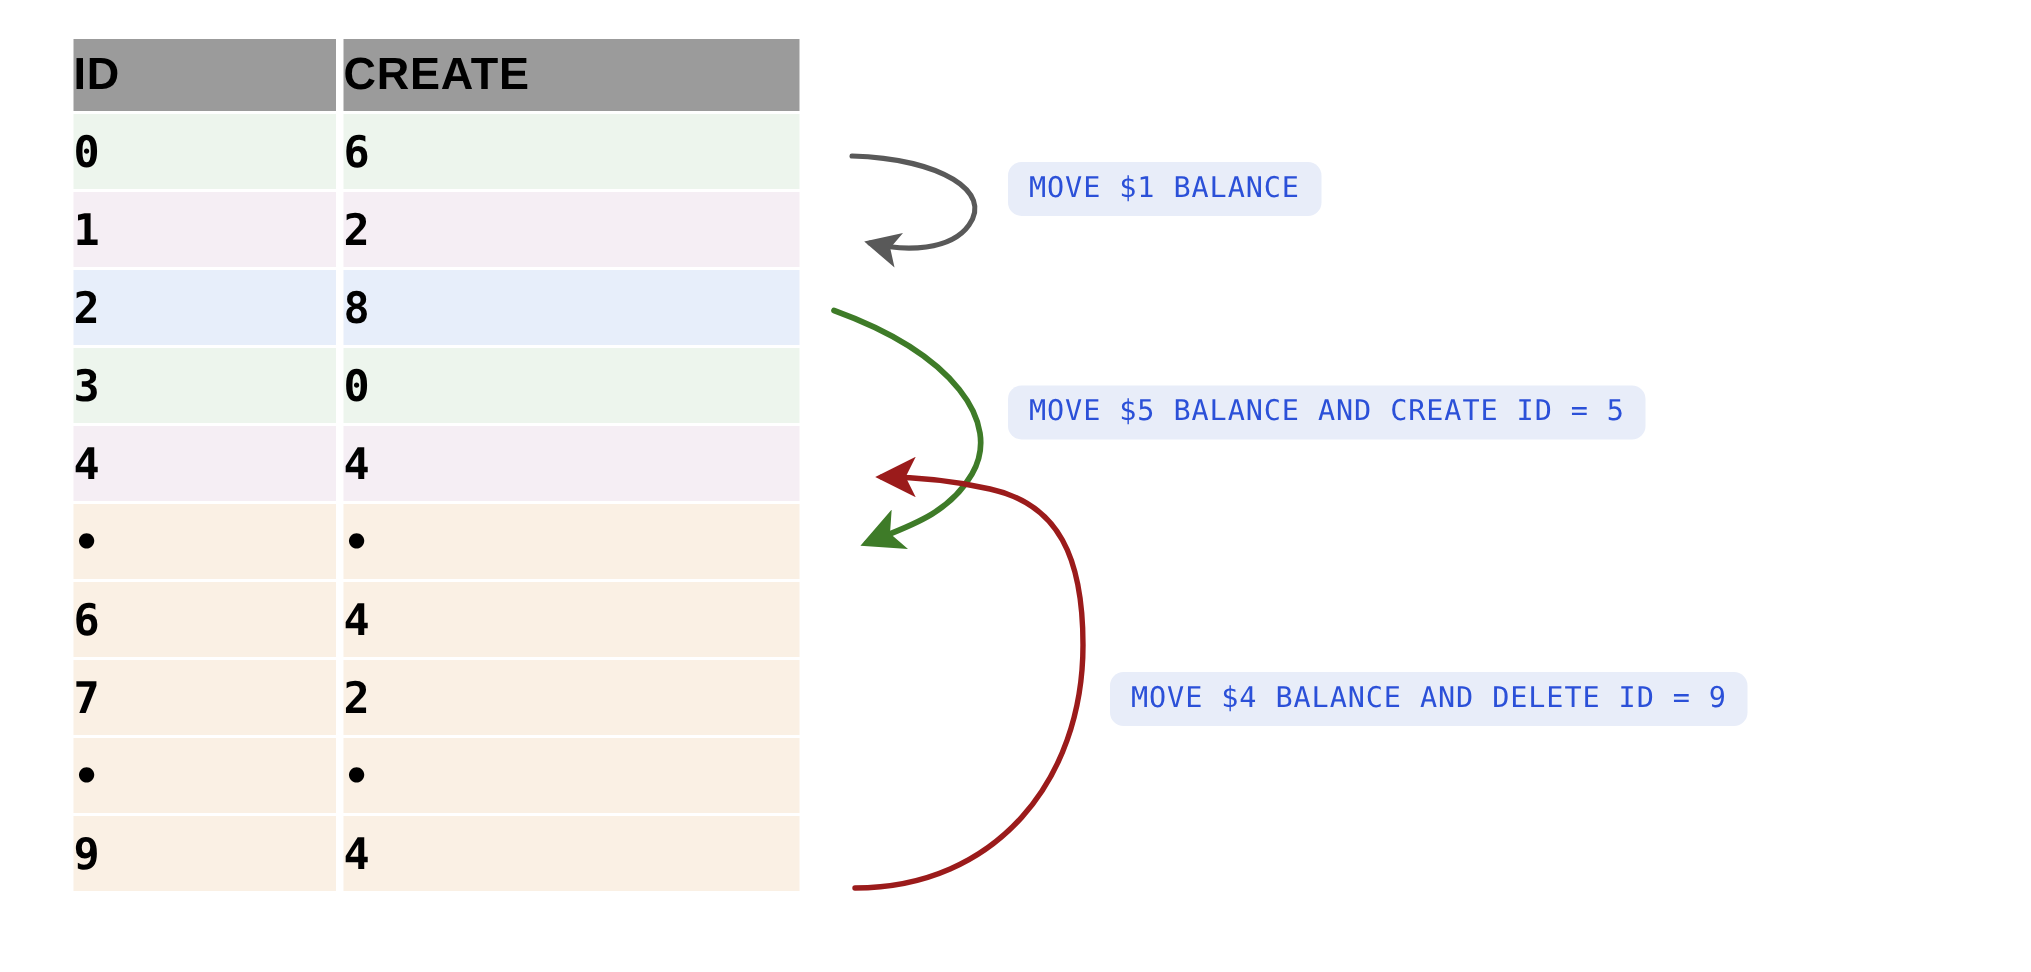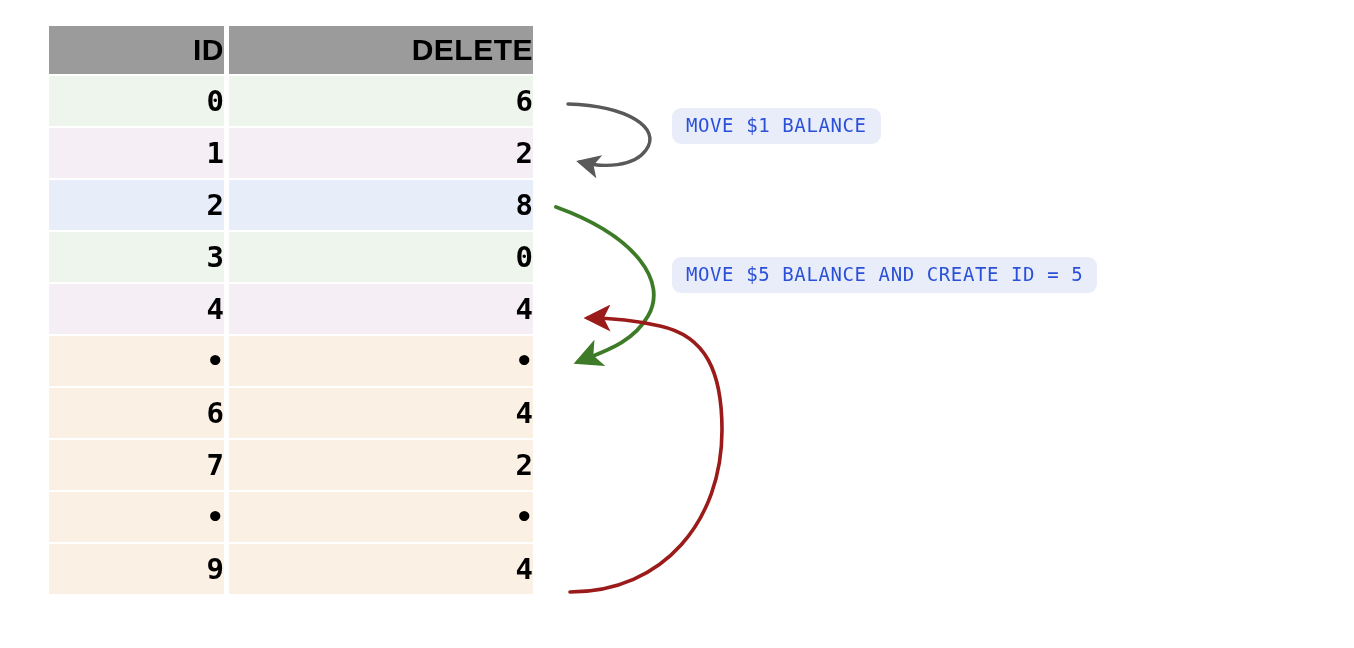--- a/index.html
+++ b/index.html
@@ -23,21 +23,21 @@
     width: 494px;
     border-collapse: separate;
     border-spacing: 5px 2px;
     table-layout: fixed;
   }
   #balance-table th,
   #balance-table td {
     padding: 0;
     margin: 0;
     height: 50px;
-    text-align: right;
+    text-align: left;
     vertical-align: middle;
     font-weight: bold;
     color: #000000;
   }
   #balance-table col.col-id    { width: 175px; }
   #balance-table col.col-bal   { width: 304px; }
 
   #balance-table thead th {
     background: #9b9b9b;
     font-family: "Liberation Sans", sans-serif;
@@ -90,21 +90,21 @@
 <body>
 
 <table id="balance-table">
   <colgroup>
     <col class="col-id">
     <col class="col-bal">
   </colgroup>
   <thead>
     <tr>
       <th>ID</th>
-      <th>DELETE</th>
+      <th>CREATE</th>
     </tr>
   </thead>
   <tbody id="table-body">
       <tr class="tone-green">
         <td>0</td>
         <td>6</td>
       </tr>
       <tr class="tone-pink">
         <td>1</td>
         <td>2</td>
@@ -161,13 +161,14 @@
 
     <path d="M 568 104 C 628 106 662 128 646 150 C 634 167 604 168 580 162" fill="none" stroke="#595959" stroke-width="3.4" stroke-linecap="round" marker-end="url(#head-gray)"></path>
 
     <path d="M 556 207 C 636 236 668 282 648 316 C 632 344 602 352 578 362" fill="none" stroke="#3e7b28" stroke-width="3.8" stroke-linecap="round" marker-end="url(#head-green)"></path>
 
     <path d="M 570 592 C 664 592 722 520 722 430 C 722 372 706 336 660 326 C 634 320 608 318 588 318" fill="none" stroke="#9b1b1b" stroke-width="3.6" stroke-linecap="round" marker-end="url(#head-red)"></path>
   </svg>
 
   <div class="op-label" id="label-move-1">MOVE $1 BALANCE</div>
   <div class="op-label" id="label-move-2">MOVE $5 BALANCE AND CREATE ID = 5</div>
+  <div class="op-label" id="label-move-3">MOVE $4 BALANCE AND DELETE ID = 9</div>
 </div>
 
 </body></html>

